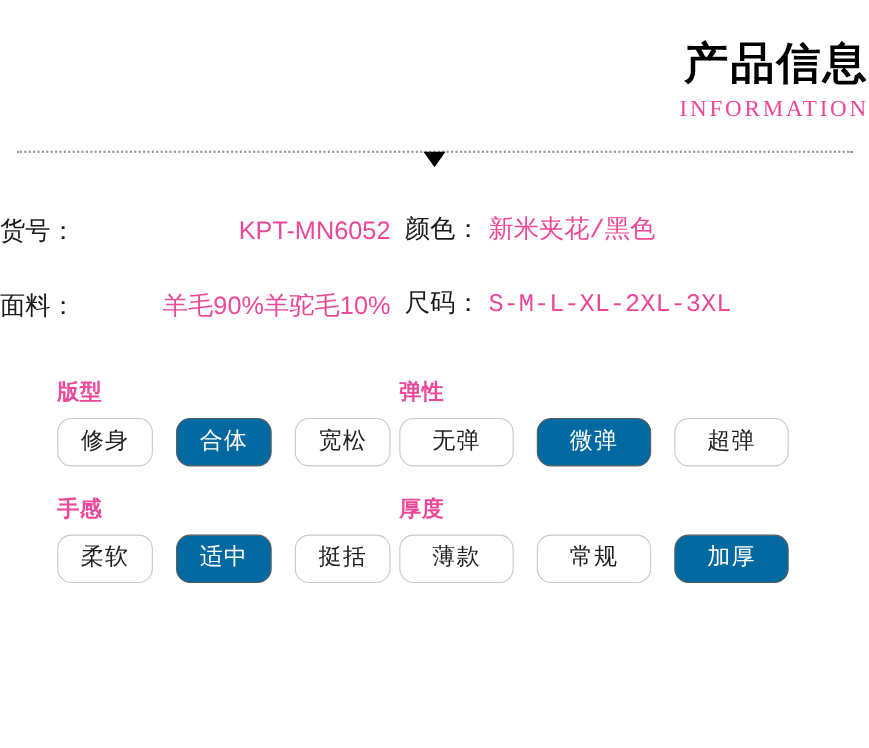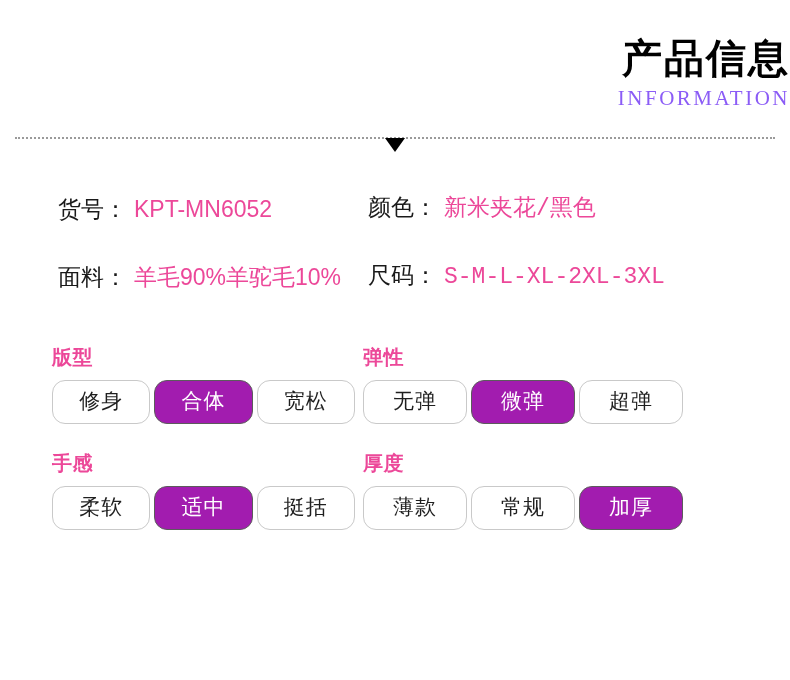--- a/index.html
+++ b/index.html
@@ -30,21 +30,21 @@
     line-height: 48px;
     letter-spacing: 2px;
     color: #000000;
   }
   .header-subtitle {
     font-family: "Liberation Serif", "DejaVu Serif", serif;
     font-size: 21px;
     font-weight: normal;
     line-height: 26px;
     letter-spacing: 2.5px;
-    color: #8b5cf6;
+    color: #ec4899;
     margin-top: 3px;
   }
 
   
   .divider-wrap {
     position: relative;
     margin-top: 17px;
     height: 22px;
   }
   .divider-line {
@@ -78,21 +78,21 @@
     margin-bottom: 38px;
   }
   .spec-cell {
     display: flex;
     align-items: baseline;
     font-size: 23px;
     line-height: 30px;
     color: #1a1a1a;
     white-space: nowrap;
   }
-  .spec-cell.left  { width: 355px; padding-left: 58px; box-sizing: border-box; }
+  .spec-cell.left  { width: 355px; box-sizing: border-box; justify-content: space-between; }
   .spec-cell.right { width: 380px; padding-left: 13px; box-sizing: border-box; font-family: Liberation Mono, monospace; }
   .spec-key {
     font-size: 23px;
     color: #1a1a1a;
   }
   .spec-val {
     font-size: 23px;
     color: #ec4899;
     margin-left: 7px;
   }
@@ -114,38 +114,38 @@
   .attr-title {
     font-size: 20px;
     font-weight: bold;
     color: #ec4899;
     line-height: 26px;
     margin-bottom: 10px;
     letter-spacing: 0.5px;
   }
   .pill-set {
     display: flex;
-    gap: 4px;
+    gap: 21px;
   }
   .pill {
     width: 104px;
     height: 44px;
     border-radius: 13px;
     border: 1.6px solid #c9c9c9;
     background: #ffffff;
     color: #1f1f1f;
     font-size: 21px;
     line-height: 40px;
     text-align: center;
     letter-spacing: 1px;
     box-sizing: border-box;
     user-select: none;
   }
   .pill.selected {
-    background: #a21caf;
+    background: #0369a1;
     border-color: #5c5c5c;
     color: #ffffff;
   }
 </style>
 </head>
 <body>
 
 <div class="header">
   <div class="header-title">产品信息</div>
   <div class="header-subtitle">INFORMATION</div>

